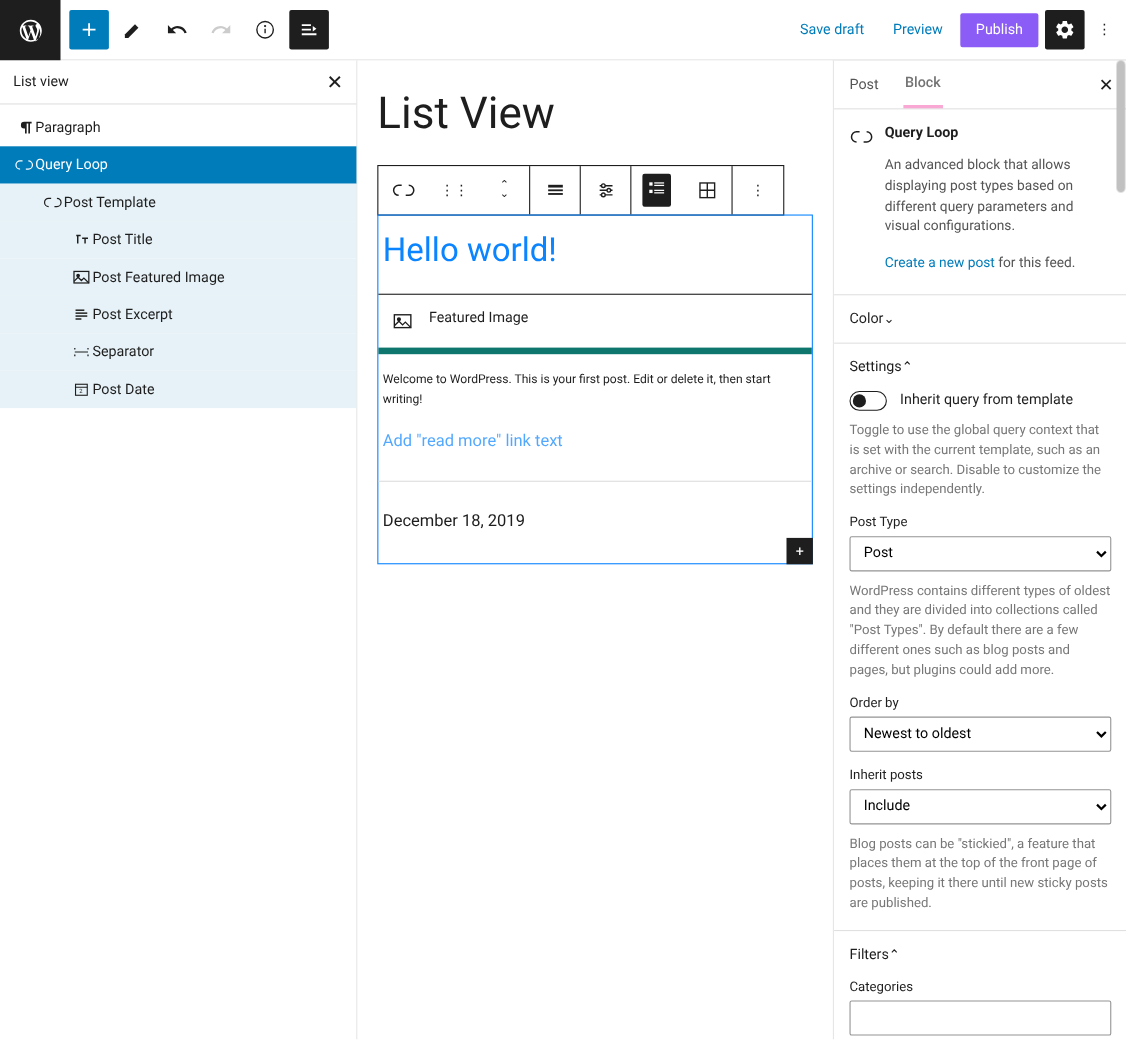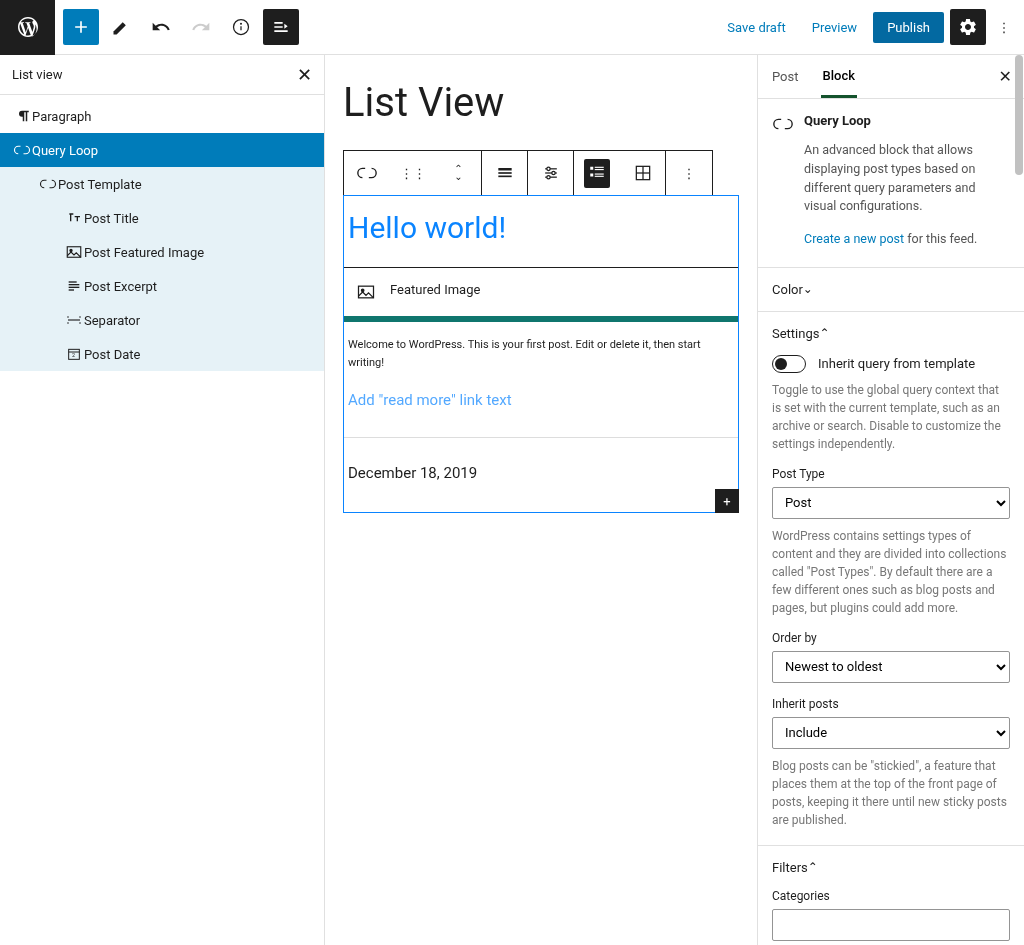--- a/index.html
+++ b/index.html
@@ -1,27 +1,27 @@
 <!DOCTYPE html>
 <html><head>
 <meta charset="utf-8">
 <style>
 *{box-sizing:border-box;margin:0;padding:0;font-family:-apple-system,BlinkMacSystemFont,"Segoe UI",Roboto,sans-serif}
 body{width:1024px;height:945px;overflow:hidden;background:#fff;font-size:13px;color:#1e1e1e}
-.topbar{height:55px;display:flex;align-items:center;border-bottom:1px solid #e0e0e0;padding:0 8px}
+.topbar{height:55px;display:flex;border-bottom:1px solid #e0e0e0;padding:0 8px}
 .wp-logo{width:55px;height:55px;background:#1e1e1e;display:flex;align-items:center;justify-content:center;margin-left:-8px;margin-right:8px}
 .wp-logo svg{fill:#fff}
 .tb-left{display:flex;align-items:center;gap:4px}
 .tb-btn{width:36px;height:36px;display:flex;align-items:center;justify-content:center;border:none;background:transparent;cursor:pointer;color:#1e1e1e;border-radius:2px}
 .tb-btn.add{background:#007cba;color:#fff}
 .tb-btn.listv{background:#1e1e1e;color:#fff}
 .tb-btn.dis{color:#ccc}
 .tb-right{margin-left:auto;display:flex;align-items:center;gap:6px}
 .tb-link{color:#007cba;padding:6px 10px;text-decoration:none;cursor:pointer}
-.tb-primary{background:#0369a1;color:#fff;padding:8px 14px;border:none;border-radius:2px;cursor:pointer;font-size:13px}
+.tb-primary{background:#8b5cf6;color:#fff;padding:8px 14px;border:none;border-radius:2px;cursor:pointer;font-size:13px}
 .tb-settings{width:36px;height:36px;background:#1e1e1e;color:#fff;display:flex;align-items:center;justify-content:center;cursor:pointer;border-radius:2px}
 .tb-more{width:24px;height:36px;display:flex;align-items:center;justify-content:center;cursor:pointer}
 
 .main{display:flex;height:calc(100% - 55px)}
 .listview{width:325px;border-right:1px solid #e0e0e0;background:#fff}
 .lv-header{height:40px;display:flex;align-items:center;justify-content:space-between;padding:0 12px;border-bottom:1px solid #e0e0e0;font-size:13px}
 .lv-close{font-size:18px;cursor:pointer;color:#1e1e1e}
 .lv-tree{padding-top:4px}
 .lv-item{display:flex;align-items:center;height:34px;padding:0 12px;cursor:pointer;font-size:13px}
 .lv-item.sel{background:#007cba;color:#fff}
@@ -43,21 +43,21 @@
 .qb-section{border-top:1px solid #1e1e1e;padding:14px 12px;display:flex;gap:14px;font-size:13px}
 .qb-excerpt{padding:14px 4px;font-size:11px;line-height:1.6;border-top:6px solid #0f766e}
 .qb-readmore{color:#0a84ff;opacity:.7;padding:6px 4px 22px 4px;font-size:15px}
 .qb-sep{height:1px;background:#ddd;margin:6px 0}
 .qb-date{padding:20px 4px 30px 4px;font-size:15px}
 .qb-add{position:absolute;right:-1px;bottom:-1px;width:24px;height:24px;background:#1e1e1e;color:#fff;display:flex;align-items:center;justify-content:center;cursor:pointer}
 
 .sidebar{width:267px;border-left:1px solid #e0e0e0;overflow-y:auto}
 .sb-tabs{display:flex;align-items:center;height:44px;border-bottom:1px solid #e0e0e0;padding:0 12px;gap:20px}
 .sb-tab{cursor:pointer;padding:12px 2px;font-size:13px;color:#555}
-.sb-tab.active{color:#000000;border-bottom:3px solid #14532d;font-weight:500;margin-bottom:-1px}
+.sb-tab.active{color:#737373;border-bottom:3px solid #f9a8d4;font-weight:500;margin-bottom:-1px}
 .sb-tabs .close{margin-left:auto;font-size:16px;cursor:pointer}
 .sb-desc{padding:14px 14px 18px 14px;border-bottom:1px solid #e0e0e0}
 .sb-desc-head{display:flex;gap:10px;margin-bottom:6px}
 .sb-desc-head b{font-size:13px}
 .sb-desc-icon{width:22px;height:22px;display:flex;align-items:center;justify-content:center}
 .sb-desc p{font-size:12.5px;color:#555;line-height:1.5;margin-left:32px;margin-top:4px}
 .sb-desc .link{color:#007cba;cursor:pointer}
 .sb-panel{border-bottom:1px solid #e0e0e0}
 .sb-panel-h{display:flex;align-items:center;padding:14px;cursor:pointer;font-size:13px}
 .sb-panel-b{padding:0 14px 16px 14px}
@@ -333,21 +333,21 @@
         <div class="sb-toggle">
           <span class="sw"></span>
           <span>Inherit query from template</span>
         </div>
         <div class="sb-help">Toggle to use the global query context that is set with the current template, such as an archive or search. Disable to customize the settings independently.</div>
 
         <div class="sb-field">
           <label>Post Type</label>
           <select><option>Post</option></select>
         </div>
-        <div class="sb-help" style="margin-top:8px">WordPress contains settings types of content and they are divided into collections called "Post Types". By default there are a few different ones such as blog posts and pages, but plugins could add more.</div>
+        <div class="sb-help" style="margin-top:8px">WordPress contains different types of oldest and they are divided into collections called "Post Types". By default there are a few different ones such as blog posts and pages, but plugins could add more.</div>
 
         <div class="sb-field">
           <label>Order by</label>
           <select><option>Newest to oldest</option></select>
         </div>
 
         <div class="sb-field">
           <label>Inherit posts</label>
           <select><option>Include</option></select>
         </div>

